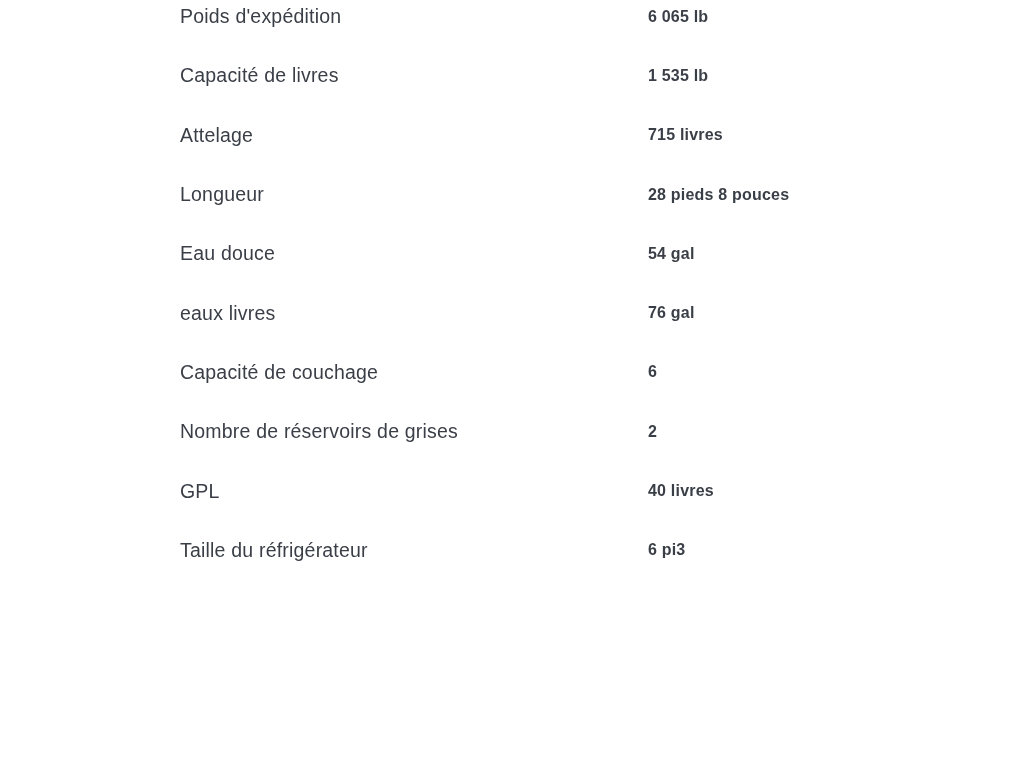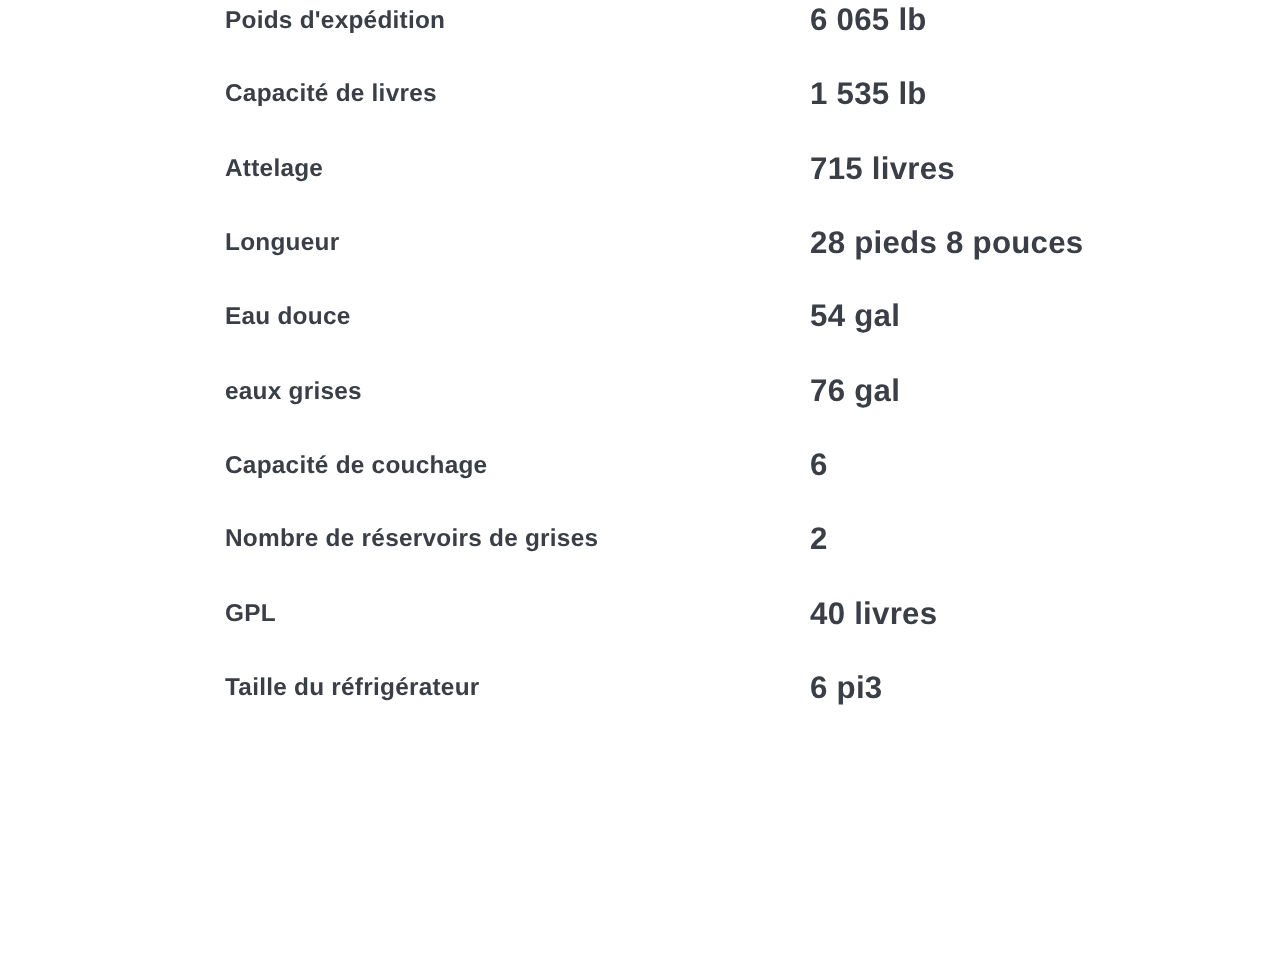--- a/index.html
+++ b/index.html
@@ -22,29 +22,29 @@
   .spec-row {
     display: flex;
     align-items: center;
     height: 59.3px;
     width: 1024px;
   }
   .spec-label {
     position: absolute;
     left: 180px;
     font-size: 19.5px;
-    font-weight: 700;
+    font-weight: 400;
     color: #3a3f47;
     letter-spacing: 0.2px;
     white-space: nowrap;
   }
   .spec-value {
     position: absolute;
     left: 648px;
-    font-size: 25px;
+    font-size: 16px;
     font-weight: 700;
     color: #3a3f47;
     letter-spacing: 0.2px;
     white-space: nowrap;
   }
   .spec-row { position: relative; }
 </style>
 </head>
 <body>
 
@@ -70,21 +70,21 @@
   </div>
 
 
 
   <div class="spec-row">
     <span class="spec-label">Eau douce</span>
     <span class="spec-value">54 gal</span>
   </div>
 
   <div class="spec-row">
-    <span class="spec-label">eaux grises</span>
+    <span class="spec-label">eaux livres</span>
     <span class="spec-value">76 gal</span>
   </div>
 
 
   <div class="spec-row">
     <span class="spec-label">Capacité de couchage</span>
     <span class="spec-value">6</span>
   </div>
 
   <div class="spec-row">

